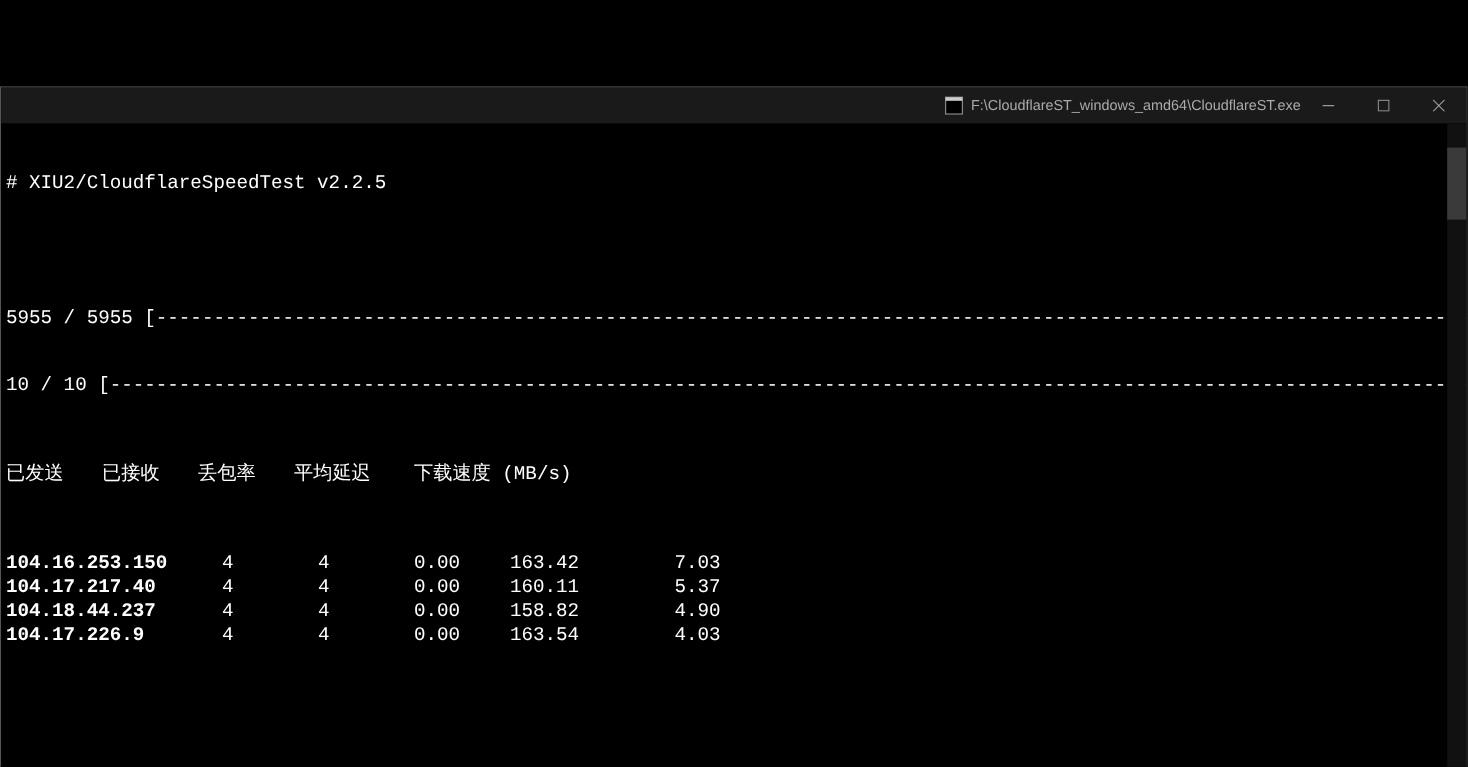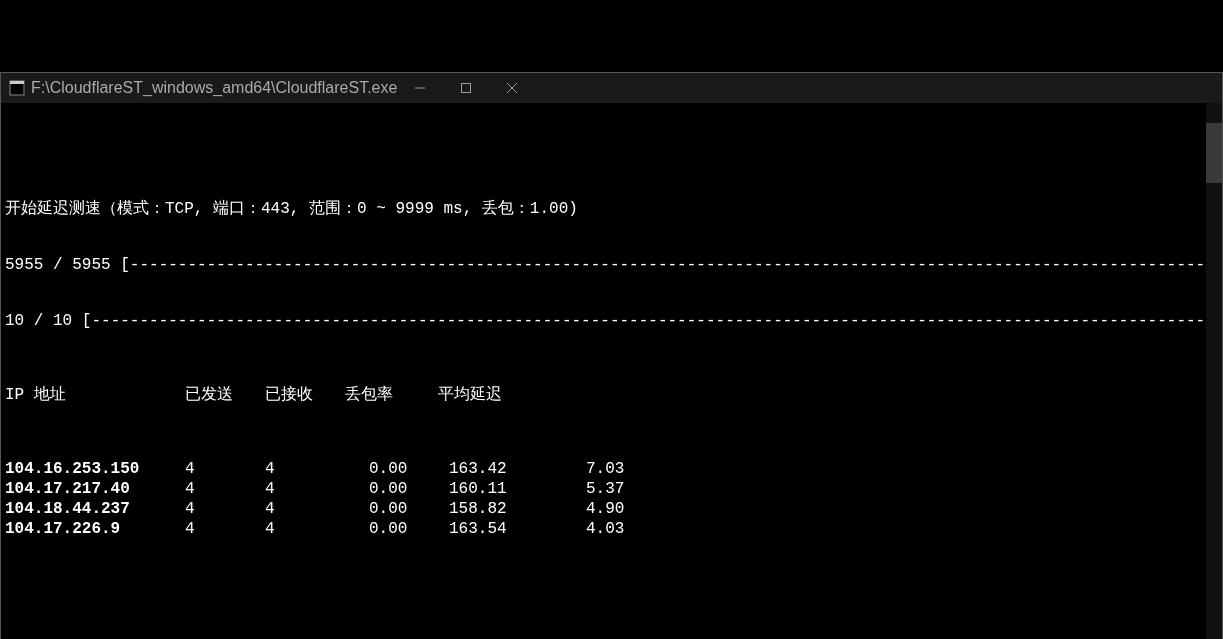--- a/index.html
+++ b/index.html
@@ -23,25 +23,25 @@
       background: #000;
       border: 1px solid #555;
       display: flex;
       flex-direction: column;
     }
     .titlebar {
       height: 30px;
       background: #1a1a1a;
       display: flex;
       align-items: center;
-      justify-content: flex-start;
+      justify-content: flex-end;
       padding: 0 0 0 8px;
       color: #999;
       font-family: "Segoe UI", sans-serif;
-      font-size: 16px;
+      font-size: 12px;
     }
     .titlebar-left {
       display: flex;
       align-items: center;
       gap: 6px;
     }
     .app-icon {
       width: 16px;
       height: 16px;
       display: inline-flex;
@@ -102,28 +102,28 @@
     }
     .white {
       color: #fff;
     }
     .row {
       display: flex;
     }
     .col-ip { width: 180px; font-weight: bold; }
     .col-sent { width: 80px; }
     .col-recv { width: 80px; }
-    .col-loss { width: 80px; margin-left: 24px; }
+    .col-loss { width: 80px; }
     .col-lat { width: 100px; }
     .col-speed { width: 180px; margin-left: 37px; }
     .hdr-ip { width: 180px; }
     .hdr-sent { width: 80px; }
     .hdr-recv { width: 80px; }
     .hdr-loss { width: 80px; }
-    .hdr-lat { width: 100px; margin-left: 13px; }
+    .hdr-lat { width: 100px; }
     .hdr-speed { width: 180px; }
   </style>
 </head>
 <body>
 
 
 
 <div class="window">
   <div class="titlebar">
     <div class="titlebar-left">
@@ -148,31 +148,31 @@
       </div>
       <div class="ctrl-btn">
         <svg viewBox="0 0 10 10">
             <path d="M0 0 L10 10 M10 0 L0 10" stroke-width="1"></path>
           </svg>
       </div>
     </div>
   </div>
 
   <div class="terminal">
+    <div class="line white"># XIU2/CloudflareSpeedTest v2.2.5</div>
     <div class="line"> </div>
-    <div class="line white">开始延迟测速（模式：TCP, 端口：443, 范围：0 ~ 9999 ms, 丢包：1.00)</div>
     <div class="line"><span class="white">5955 / 5955 [</span><span class="white">---------------------------------------------------------------------------------------------------------------------</span></div>
     <div class="line white"><span>10 / 10 [</span><span>----------------------------------------------------------------------------------------------------------------------------</span></div>
 
     <div class="line row white">
-      <span class="hdr-ip">IP 地址</span>
       <span class="hdr-sent">已发送</span>
       <span class="hdr-recv">已接收</span>
       <span class="hdr-loss">丢包率</span>
       <span class="hdr-lat">平均延迟</span>
+      <span class="hdr-speed">下载速度 (MB/s)</span>
     </div>
 
     <div id="rows-container"><div class="line row white"><span class="col-ip">104.16.253.150</span><span class="col-sent">4</span><span class="col-recv">4</span><span class="col-loss">0.00</span><span class="col-lat">163.42</span><span class="col-speed">7.03</span></div><div class="line row white"><span class="col-ip">104.17.217.40</span><span class="col-sent">4</span><span class="col-recv">4</span><span class="col-loss">0.00</span><span class="col-lat">160.11</span><span class="col-speed">5.37</span></div><div class="line row white"><span class="col-ip">104.18.44.237</span><span class="col-sent">4</span><span class="col-recv">4</span><span class="col-loss">0.00</span><span class="col-lat">158.82</span><span class="col-speed">4.90</span></div><div class="line row white"><span class="col-ip">104.17.226.9</span><span class="col-sent">4</span><span class="col-recv">4</span><span class="col-loss">0.00</span><span class="col-lat">163.54</span><span class="col-speed">4.03</span></div></div>
 
     
     
     
 
     <div class="scrollbar">
       <div class="scrollbar-thumb"></div>

